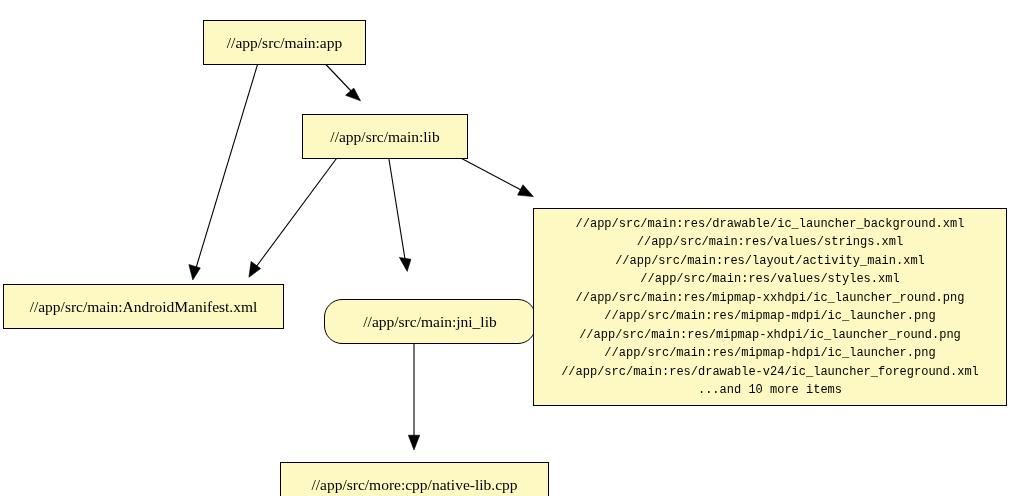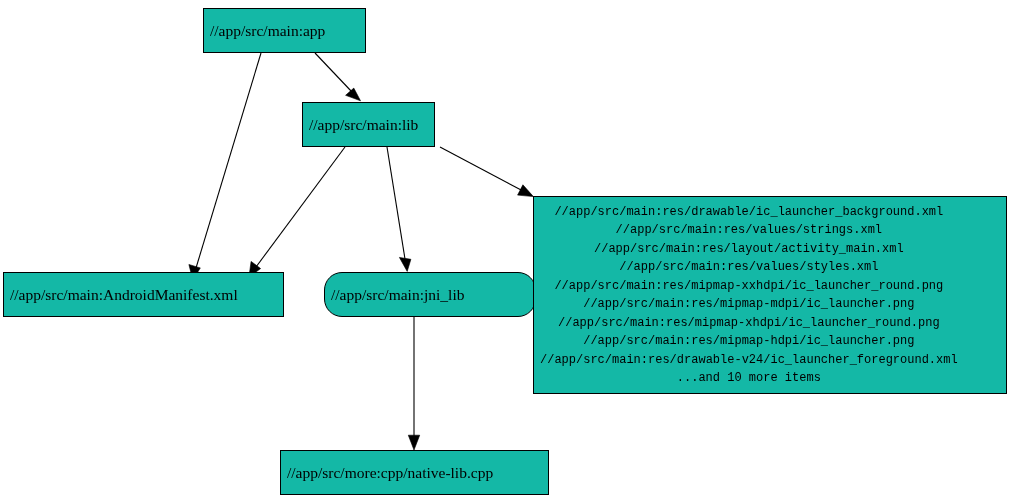--- a/index.html
+++ b/index.html
@@ -19,30 +19,31 @@
     position: absolute;
     left: 0;
     top: 0;
     width: 1018px;
     height: 496px;
   }
   .node-box {
     position: absolute;
     box-sizing: border-box;
     border: 1px solid #000000;
-    background: #14b8a6;
+    background: #fef9c3;
     display: flex;
     align-items: center;
-    justify-content: flex-start;
+    justify-content: center;
     text-align: center;
     color: #000000;
     font-family: "Liberation Serif", "DejaVu Serif", serif;
     font-size: 15.5px;
     line-height: 1.0;
     white-space: nowrap;
+    margin-top: 12px;
   }
   .node-label {
     display: block;
     padding: 0 6px;
   }
   .node-multiline {
     white-space: pre;
     line-height: 18.5px;
     font-size: 12px;
     font-family: Liberation Mono, monospace;
@@ -94,29 +95,29 @@
       <path class="edge-line" d="M 414,317 L 414,438"></path>
       <polygon class="edge-head" points="414,450 408.3,435.2 419.7,435.2"></polygon>
     </g>
 
   </svg>
 
   <div class="node-box" style="left:203px; top:8px; width:163px; height:45px;">
     <span class="node-label">//app/src/main:app</span>
   </div>
 
-  <div class="node-box" style="left:302px; top:102px; width:133px; height:45px;">
+  <div class="node-box" style="left:302px; top:102px; width:166px; height:45px;">
     <span class="node-label">//app/src/main:lib</span>
   </div>
 
   <div class="node-box" style="left:3px; top:272px; width:281px; height:45px;">
     <span class="node-label">//app/src/main:AndroidManifest.xml</span>
   </div>
 
-  <div class="node-box" style="left:324px; top:272px; width:212px; height:45px;border-radius:18px;">
+  <div class="node-box" style="left:324px; top:287px; width:212px; height:45px;border-radius:18px;">
     <span class="node-label">//app/src/main:jni_lib</span>
   </div>
 
   <div class="node-box" style="left:280px; top:450px; width:269px; height:45px;">
     <span class="node-label">//app/src/more:cpp/native-lib.cpp</span>
   </div>
 
   <div class="node-box" style="left:533px; top:196px; width:474px; height:198px;">
     <span class="node-label node-multiline">//app/src/main:res/drawable/ic_launcher_background.xml
 //app/src/main:res/values/strings.xml

